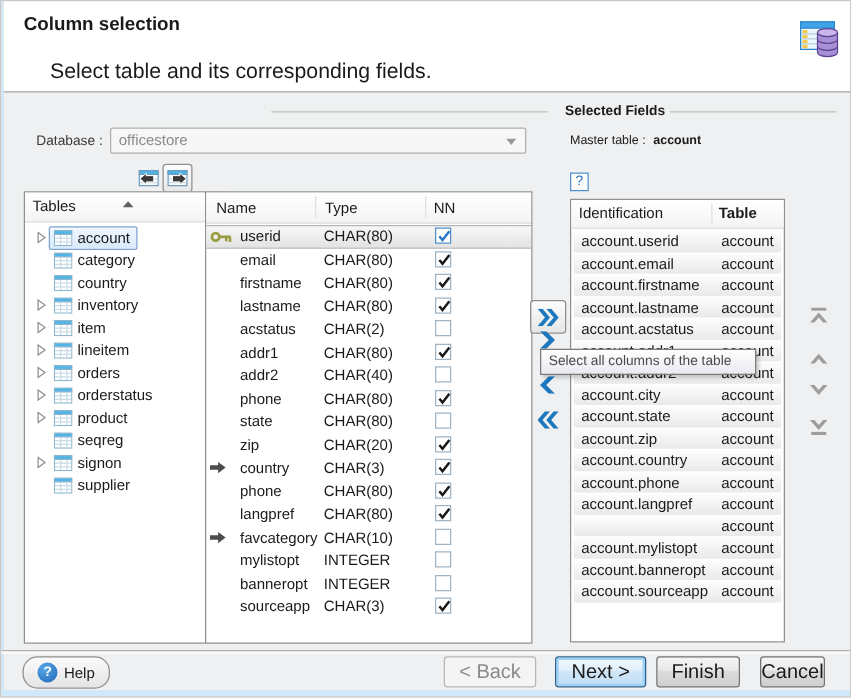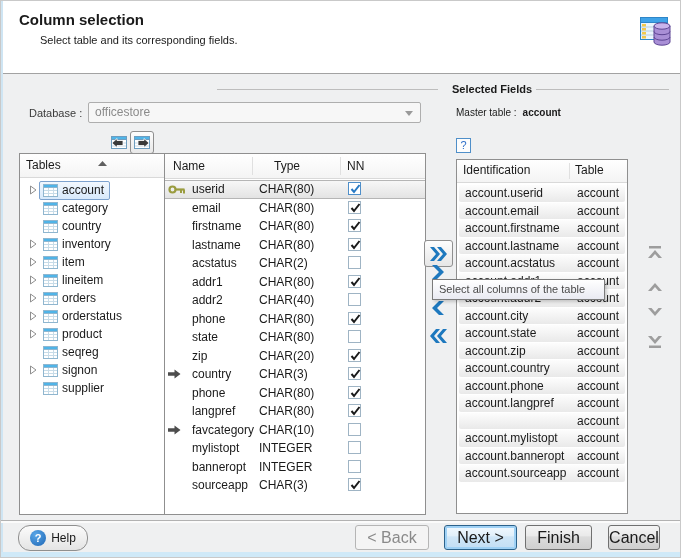--- a/index.html
+++ b/index.html
@@ -7,21 +7,21 @@
     position:relative;width:681px;height:558px;background:#eff0f1;
     font-family:"Liberation Sans",sans-serif;font-size:12px;color:#1a1a1a;
     overflow:hidden;border:1px solid #c9c9c9;box-sizing:border-box;
   }
   .edge-left{position:absolute;left:0;top:0;width:2px;height:100%;background:#cfe5f3;}
   .edge-bottom{position:absolute;left:0;bottom:0;width:100%;height:5px;background:#cfe9f8;}
 
   
   .hdr{position:absolute;left:2px;top:0;right:0;height:72px;background:#ffffff;border-bottom:1px solid #a2a2a2;}
   .hdr-title{position:absolute;left:16px;top:10px;font-size:15px;font-weight:bold;}
-  .hdr-sub{position:absolute;left:37px;top:33px;font-size:11px;}
+  .hdr-sub{position:absolute;left:37px;top:46px;font-size:17px;}
   .hdr-icon{position:absolute;left:634px;top:11px;width:40px;height:40px;}
 
   
   .grp-title{position:absolute;font-size:11px;font-weight:bold;}
   .grp-line{position:absolute;height:1px;background:#bdbdbd;top:88px;}
 
   
   .db-label{position:absolute;left:28px;top:106px;font-size:11px;color:#3a3a3a;}
   .combo{position:absolute;left:87px;top:101px;width:333px;height:21px;box-sizing:border-box;
     border:1px solid #aeaeae;border-radius:2px;background:#f7f7f7;color:#8b8b8b;
@@ -379,21 +379,21 @@
             </span>
             <span>supplier</span>
           </span>
         </div>
       </div>
   </div>
 
   <div class="panel" style="left:163px;top:152px;width:262px;height:362px;">
     <div class="panel-hdr" style="height:24px;">
       <span class="hcell" style="left:8px;top:5px;">Name</span>
-      <span class="hcell" style="left:109px;top:5px;">Type</span>
+      <span class="hcell" style="left:95px;top:5px;">Type</span>
       <span class="hcell" style="left:182px;top:5px;">NN</span>
       <span class="vsep" style="left:87px;"></span>
       <span class="vsep" style="left:175px;"></span>
     </div>
     <div style="padding-top:1px;">
         <div class="col-row selected">
           <span class="ric">
             <svg width="18" height="11" viewBox="0 0 18 11">
               <circle cx="4.5" cy="5.5" r="3" fill="none" stroke="#9a9c3f" stroke-width="2.2"></circle>
               <line x1="7.5" y1="5.5" x2="16.5" y2="5.5" stroke="#9a9c3f" stroke-width="2.2"></line>
@@ -545,21 +545,21 @@
   <div class="tooltip">Select all columns of the table</div>
 
   <div class="master">
     <span>Master table :</span><b>account</b>
   </div>
   <div class="q-btn">?</div>
 
   <div class="panel" style="left:455px;top:158px;width:172px;height:355px;">
     <div class="panel-hdr" style="height:22px;">
       <span class="hcell" style="left:6px;top:3px;">Identification</span>
-      <span class="hcell" style="left:118px;top:3px;">Table</span>
+      <span class="hcell" style="left:118px;top:3px;font-weight:bold;">Table</span>
       <span class="vsep" style="left:112px;"></span>
     </div>
     <div style="padding:2px 2px 0 2px;">
         <div class="sel-row">
           <span class="sel-id">account.userid</span>
           <span class="sel-tab">account</span>
         </div>
         <div class="sel-row">
           <span class="sel-id">account.email</span>
           <span class="sel-tab">account</span>

